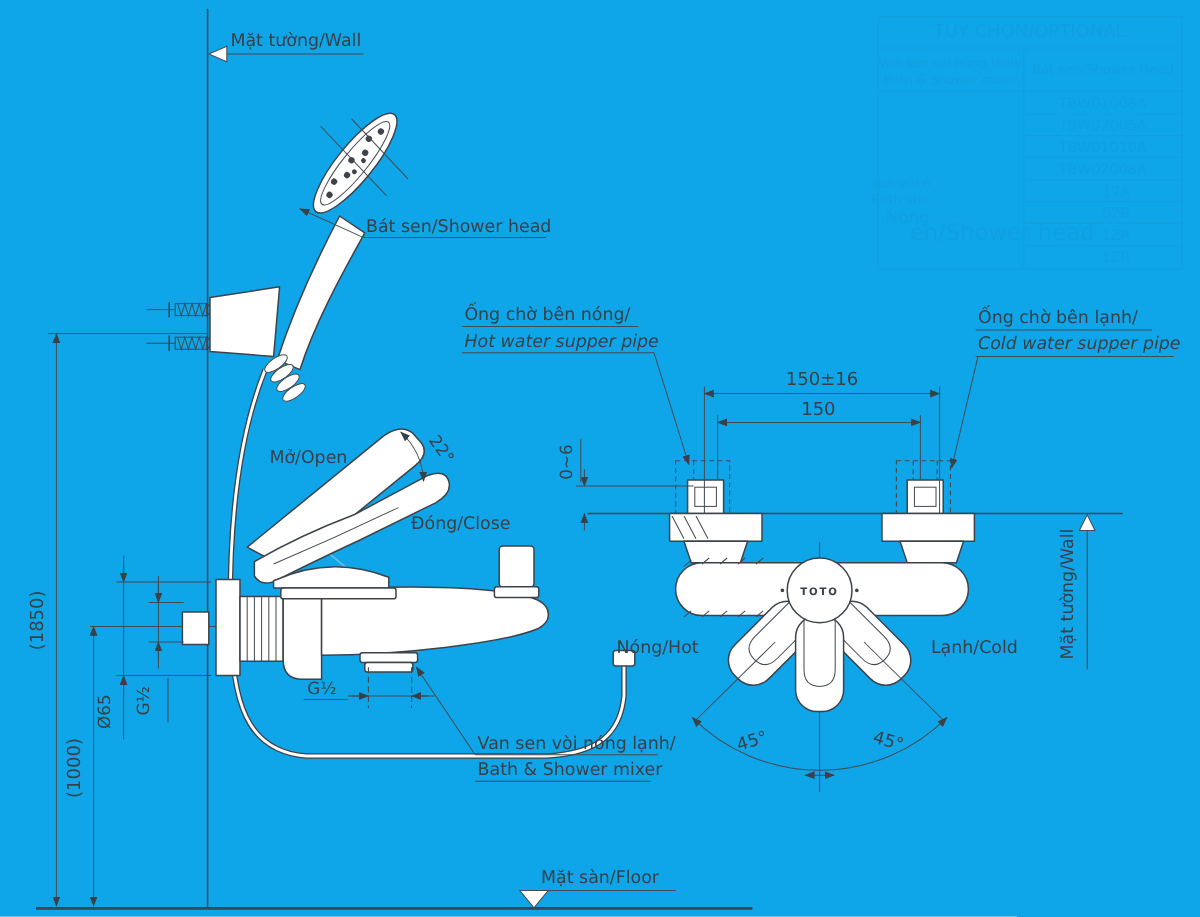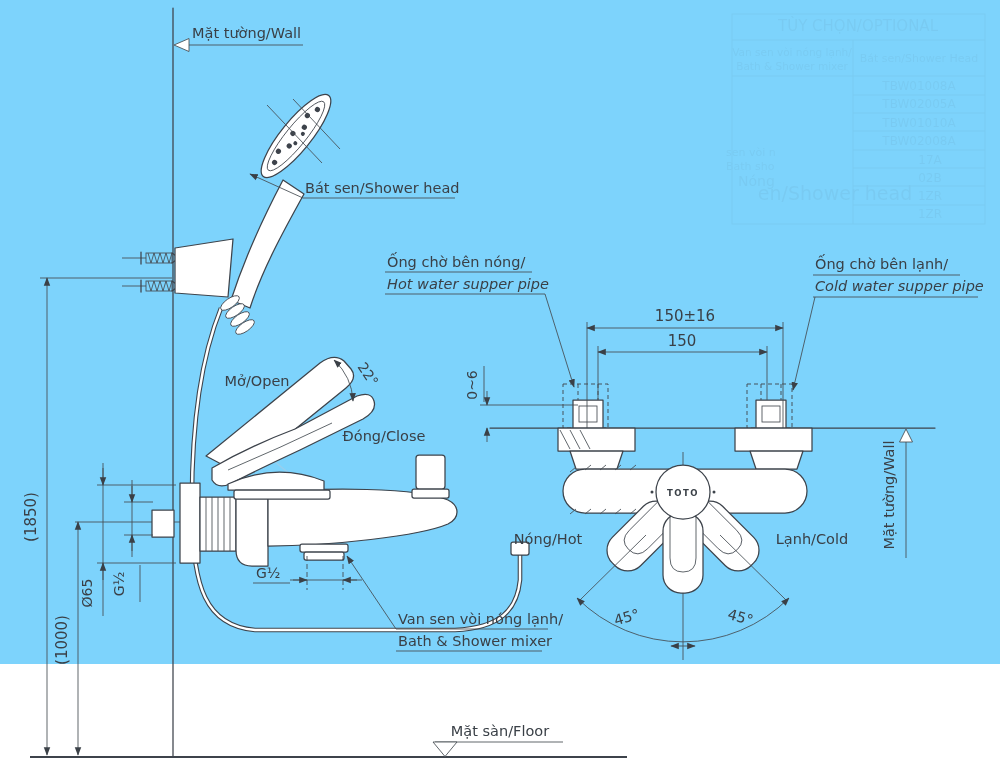--- a/index.html
+++ b/index.html
@@ -1,18 +1,18 @@
 <!DOCTYPE html>
 <html><head>
 <meta charset="utf-8">
 <style>
   html,body{margin:0;padding:0;background:#ffffff;}
   body{width:1000px;height:764px;overflow:hidden;
        font-family:"DejaVu Sans","Liberation Sans",sans-serif;}
-  #stage{position:relative;width:1000px;height:664px;background:#7dd3fc;}
+  #stage{position:relative;width:1000px;height:764px;background:#0ea5e9;}
   svg{display:block}
   svg text{fill:#3a4047;font-family:"DejaVu Sans","Liberation Sans",sans-serif;}
   .lbl{font-size:14.5px;}
   .dim{font-size:14px;}
   .dim-big{font-size:15px;}
   .it{font-style:italic;}
   .ln{stroke:#3d434b;stroke-width:1.25;fill:none;stroke-linecap:round;stroke-linejoin:round;}
   .ln-thin{stroke:#454b52;stroke-width:0.85;fill:none;}
   .ln-dash{stroke:#454b52;stroke-width:0.95;fill:none;stroke-dasharray:4 3;}
   .fillw{fill:#ffffff;}

